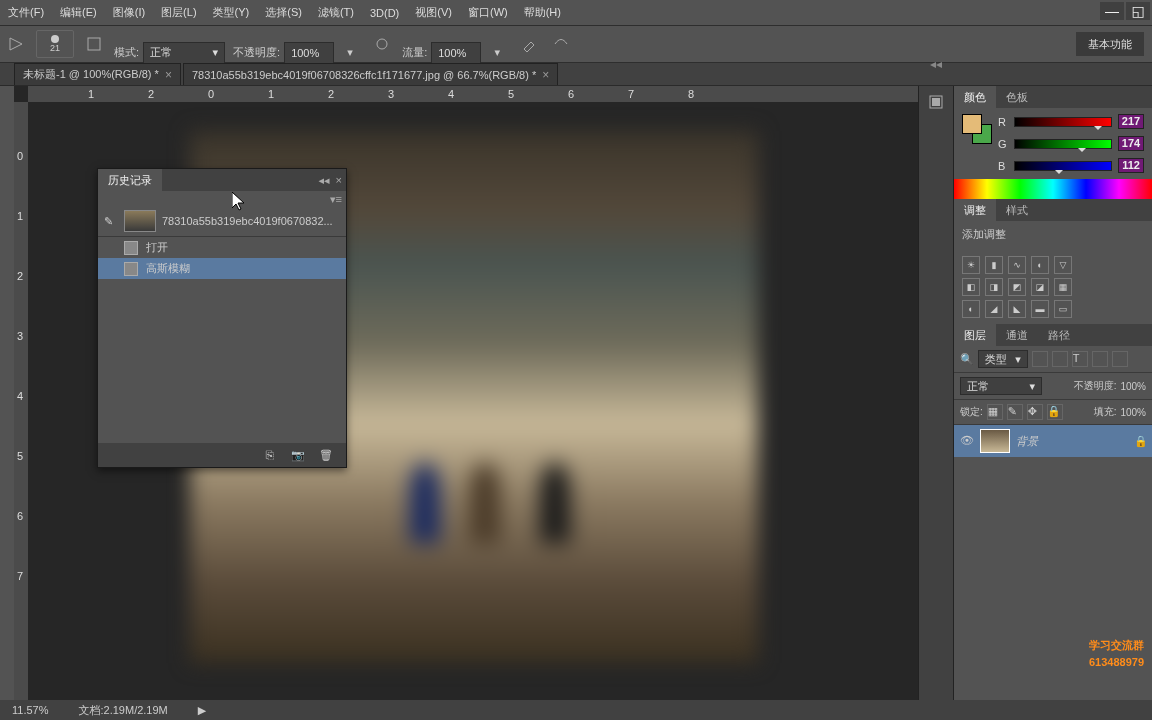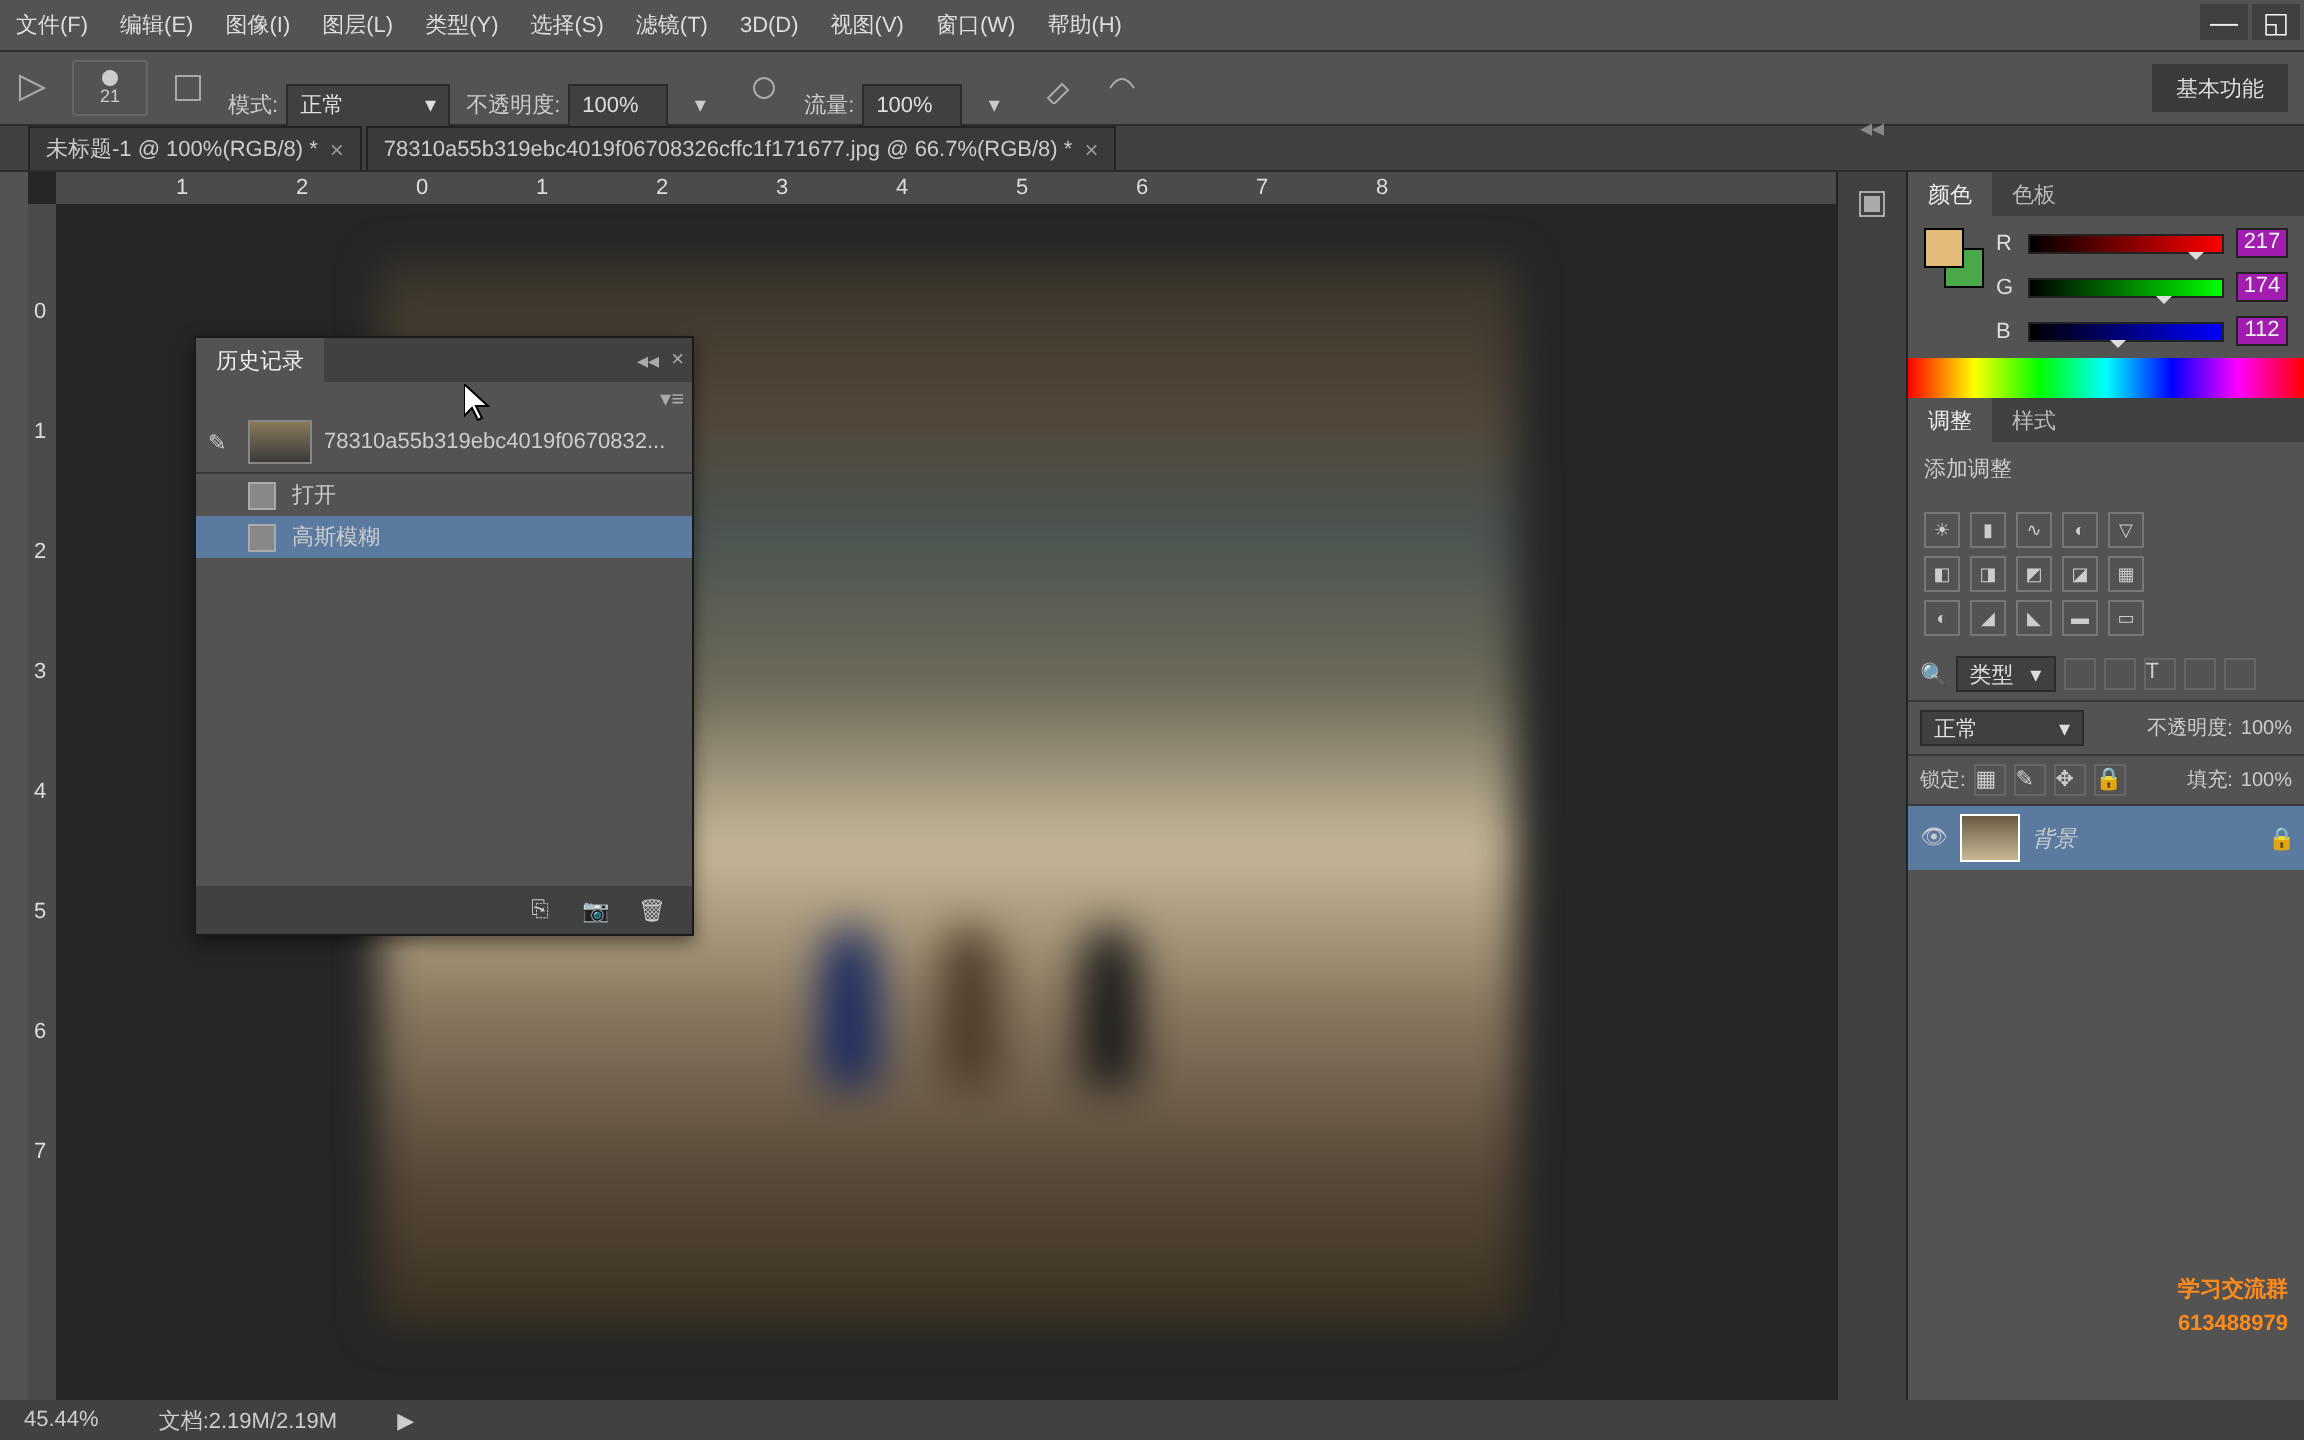--- a/index.html
+++ b/index.html
@@ -52,21 +52,21 @@
 .sw-fg { position:absolute; top:0; left:0; width:20px; height:20px; background:#e4bb78; border:1px solid #000; }
 .sw-bg { position:absolute; bottom:0; right:0; width:20px; height:20px; background:#4aa84a; border:1px solid #000; }
 .sliders { flex:1; display:flex; flex-direction:column; gap:7px; }
 .srow { display:flex; align-items:center; gap:6px; }
 .srow .lab { width:10px; color:#ddd; }
 .srow .bar { flex:1; height:10px; position:relative; border:1px solid #222; }
 .srow .bar.r { background:linear-gradient(90deg,#000,#f00); }
 .srow .bar.g { background:linear-gradient(90deg,#000,#0f0); }
 .srow .bar.b { background:linear-gradient(90deg,#000,#00f); }
 .srow .tri { position:absolute; top:8px; width:0; height:0; border:4px solid transparent; border-top-color:#ddd; }
-.srow .val { width:26px; height:15px; background:#a21caf; border:1px solid #222; text-align:center; color:#eee; }
+.srow .val { width:26px; height:15px; background:#701a75; border:1px solid #222; text-align:center; color:#eee;font-weight:bold; }
 .spectrum { height:20px; background:linear-gradient(90deg,red,yellow,lime,cyan,blue,magenta,red); margin-top:0px; }
 
 .adj-body { padding:6px 8px; }
 .adj-icons { display:flex; gap:5px; flex-wrap:wrap; }
 .adj-icons div { width:18px; height:18px; border:1px solid #777; display:flex; align-items:center; justify-content:center; font-size:9px; color:#ccc; }
 
 
 .layers-body { flex:1; display:flex; flex-direction:column; background:#535353; }
 .lopt { display:flex; align-items:center; gap:4px; padding:4px 6px; border-bottom:1px solid #3a3a3a; }
 .lopt .dd { height:18px; font-size:10px; }
@@ -287,20 +287,25 @@
       </div>
       <div class="adj-icons" style="margin-top:4px;">
         <div>◐</div>
           <div>◢</div>
         <div>◣</div>
           <div>▬</div>
         <div>▭</div>
       </div>
     </div>
 
+    <div class="pnl-tabs">
+      <div class="ptab active">图层</div>
+      <div class="ptab">通道</div>
+      <div class="ptab">路径</div>
+    </div>
     <div class="layers-body">
       <div class="lopt">
         <span>🔍</span>
         <div class="dd" style="width:50px;">
             <span>类型</span>
             <span style="margin-left:auto;">▾</span>
           </div>
         <div class="mini"></div>
         <div class="mini"></div>
         <div class="mini">T</div>
@@ -370,16 +375,16 @@
 <svg class="cursor" width="16" height="20" viewBox="0 0 16 20">
   <path d="M0 0 L0 16 L4 12 L7 18 L9 17 L6 11 L12 11 Z" fill="white" stroke="black" stroke-width="1"></path>
 </svg>
 
 <div class="wm">
   <div>学习交流群</div>
   <div>613488979</div>
 </div>
 
 <div class="status">
-  <span>45.44%</span>
+  <span>11.57%</span>
   <span>文档:2.19M/2.19M</span>
   <span>▶</span>
 </div>
 
 </body></html>

